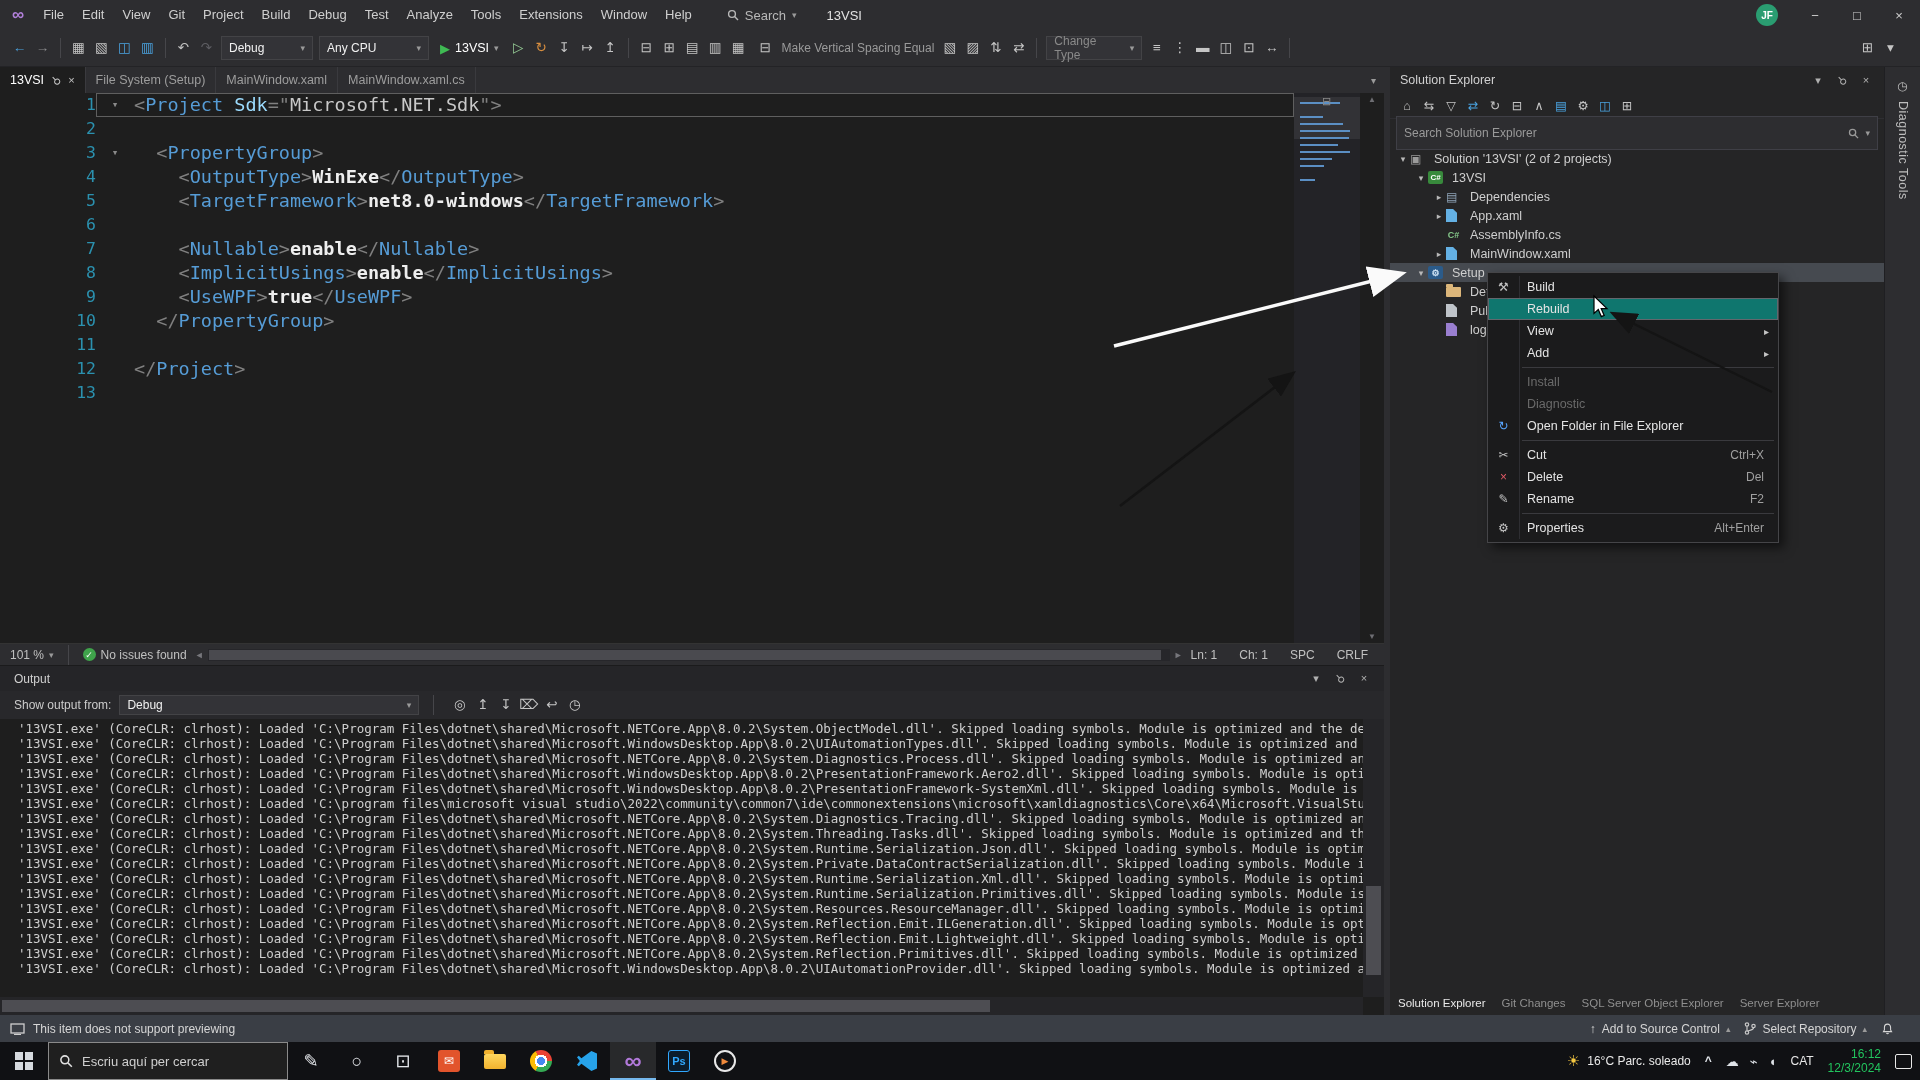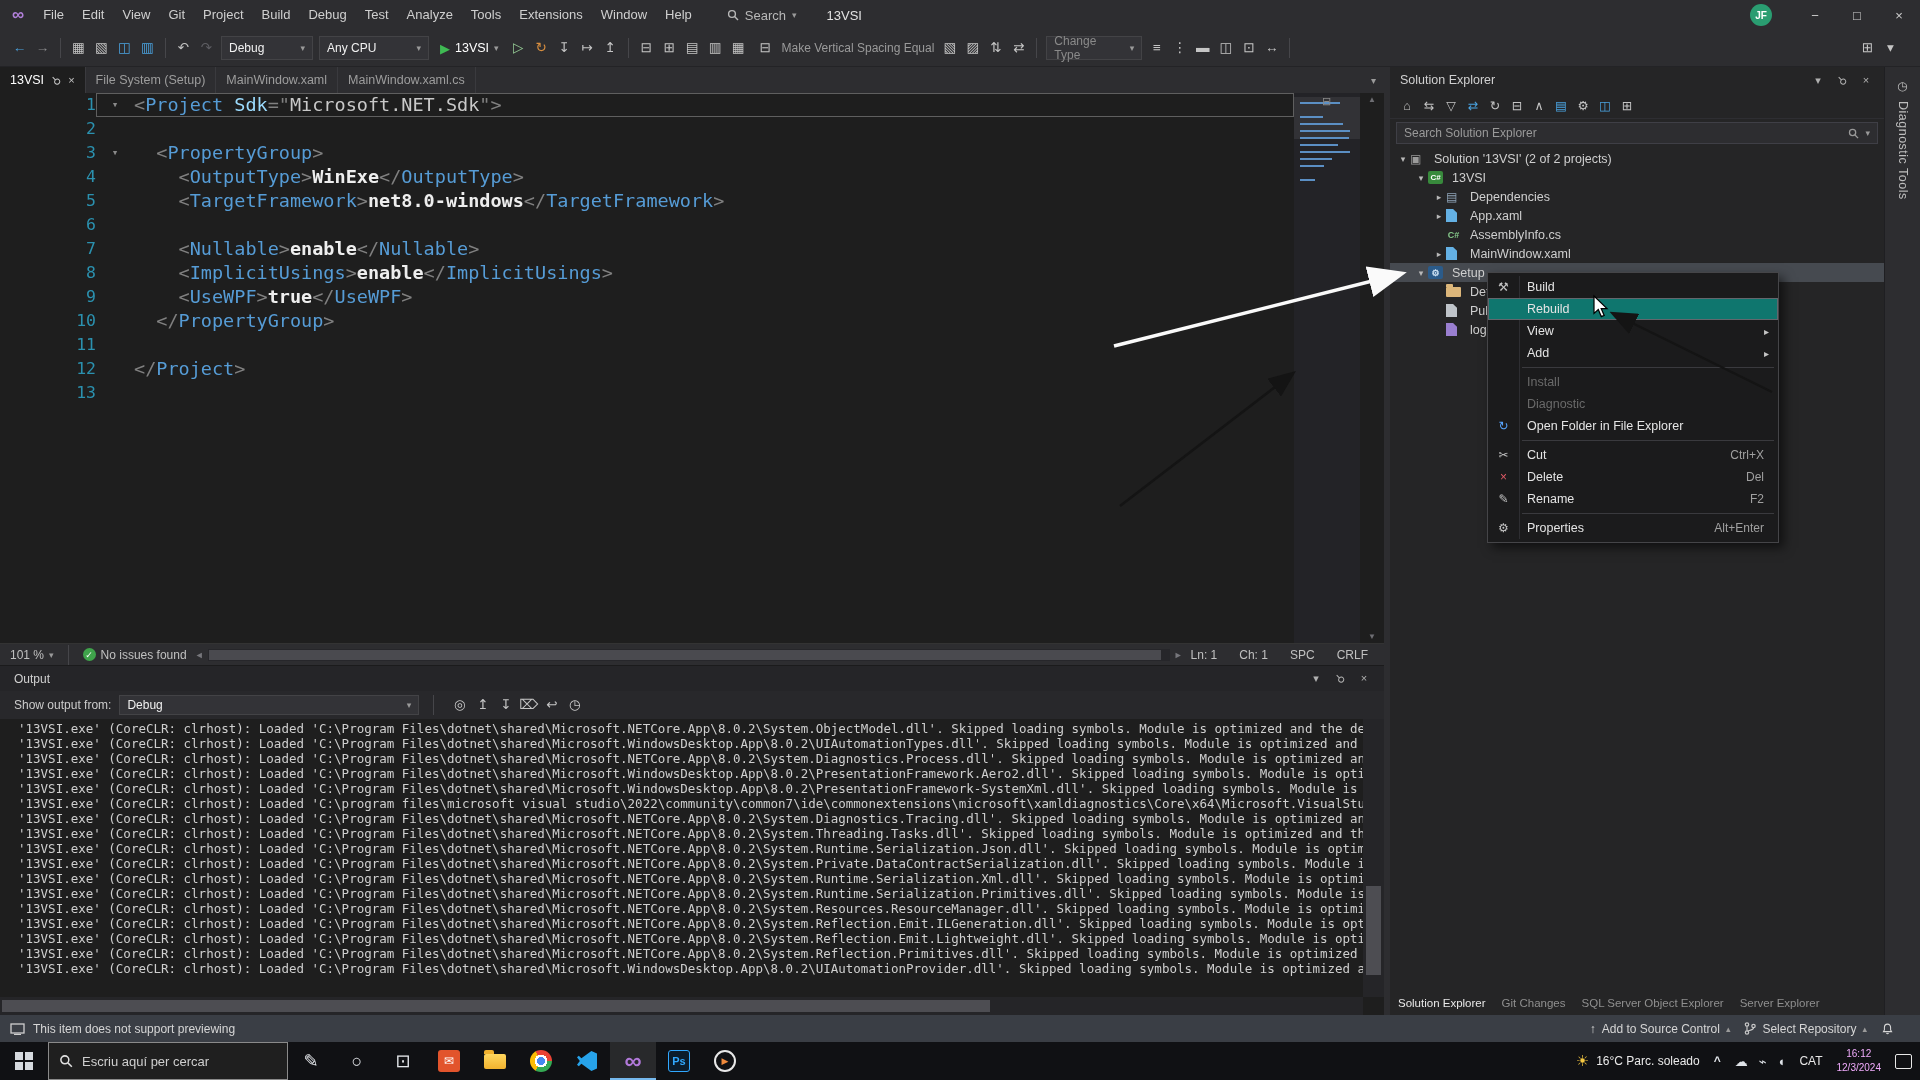--- a/index.html
+++ b/index.html
@@ -7,21 +7,21 @@
   body{position:relative;background:#1e1e1e;font-family:"Liberation Sans",sans-serif;color:#ccc;font-size:13px}
 
   
   #titlebar{position:absolute;left:0;top:0;width:1920px;height:30px;background:#2d2d30;display:flex;align-items:center;z-index:10}
   #vs-logo{color:#b07fd8;font-size:17px;font-weight:bold;padding:0 10px 0 12px}
   #menu-items{display:flex;height:100%}
   .menu-item{font-size:13px;color:#cfcfcf;padding:0 9px;line-height:30px;cursor:default}
   #qsearch{display:flex;align-items:center;gap:6px;color:#b8b8b8;font-size:13px;margin-left:26px}
   #wtitle{margin-left:30px;font-size:13px;color:#e2e2e2}
   #titlebar-right{margin-left:auto;display:flex;align-items:center;height:100%}
-  .avatar{width:22px;height:22px;border-radius:50%;background:#2a9d71;color:#fff;font-size:10px;font-weight:bold;display:flex;align-items:center;justify-content:center;margin-right:22px}
+  .avatar{width:22px;height:22px;border-radius:50%;background:#2a9d71;color:#fff;font-size:10px;font-weight:bold;display:flex;align-items:center;justify-content:center;margin-right:16px}
   .win-btn{width:42px;height:30px;display:flex;align-items:center;justify-content:center;color:#cfcfcf;font-size:13px}
   .caret{font-size:9px;color:#9a9a9a}
 
   
   #toolbar{position:absolute;left:0;top:30px;width:1920px;height:37px;background:#2d2d30;border-bottom:1px solid #232326;display:flex;align-items:center;padding:0 8px}
   .tb-ic{min-width:23px;text-align:center;font-size:13.5px;color:#c5c5c5;line-height:24px}
   .tb-sep{width:1px;height:20px;background:#46464a;margin:0 6px}
   .tb-dd{height:24px;border:1px solid #434346;background:#333337;font-size:12px;display:flex;align-items:center;padding:0 7px;gap:8px;color:#f1f1f1;margin:0 3px}
   .tb-dd.dis{color:#8a8a8a}
   #run-btn{display:flex;align-items:center;gap:5px;margin:0 8px;color:#fff;font-size:12.5px}
@@ -79,21 +79,21 @@
   #ophscroll .thumb{position:absolute;left:2px;top:3px;height:12px;width:988px;background:#4d4d52}
 
   
   #divider-v{position:absolute;left:1384px;top:67px;width:6px;height:948px;background:#2d2d30}
   #sepanel{position:absolute;left:1390px;top:67px;width:494px;height:923px;background:#252526}
   .sehead{height:26px;display:flex;align-items:center;padding-left:10px;font-size:12.5px;color:#d0d0d0}
   .sehead .hicons{margin-left:auto;display:flex;padding-right:6px}
   #se-toolbar{height:26px;display:flex;align-items:center;padding-left:6px;border-bottom:1px solid #2e2e32}
   #se-toolbar .tb-ic{min-width:22px;font-size:12.5px}
   #se-search{height:28px;display:flex;align-items:center;padding:0 6px}
-  #se-search .box{flex:1;height:22px;border:1px solid #3f3f46;background:#2d2d30;display:flex;align-items:center;padding:0 7px;color:#9a9a9a;font-size:12px;gap:6px}
+  #se-search .box{flex:1;height:34px;border:1px solid #3f3f46;background:#2d2d30;display:flex;align-items:center;padding:0 7px;color:#9a9a9a;font-size:12px;gap:6px}
   #se-search .box .right{margin-left:auto;display:flex;align-items:center;gap:6px}
   #se-tree{padding-top:2px}
   .trow{height:19px;display:flex;align-items:center;font-size:12.5px;color:#cfcfcf;white-space:nowrap}
   .trow.selected{background:#464a50}
   .texp{width:14px;text-align:center;color:#b8b8b8;font-size:9px;flex:none}
   .ticn{width:20px;display:flex;align-items:center;justify-content:flex-start;flex:none}
   .tglyph{font-size:12px}
   .badge{display:inline-flex;align-items:center;justify-content:center;width:15px;height:13px;border-radius:2px;font-size:8px;font-weight:bold}
   .badge-cs{background:#388a3c;color:#fff}
   .badge-csfile{background:transparent;color:#85c88a;font-size:9px}
@@ -149,21 +149,21 @@
   .app-chrome{width:22px;height:22px;border-radius:50%;background:radial-gradient(circle at center,#4688f1 0 4px,#fff 4px 6.5px,transparent 6.5px),conic-gradient(from -30deg,#ea4335 0 120deg,#34a853 120deg 240deg,#fbbc05 240deg 360deg)}
   .app-vscode{width:20px;height:20px;background:#27a3ea;clip-path:polygon(72% 0,100% 12%,100% 88%,72% 100%,22% 64%,9% 76%,0 69%,14% 50%,0 31%,9% 24%,22% 36%)}
   .app-vs{color:#b179d9;font-size:24px;font-weight:bold}
   .app-ps{width:22px;height:22px;background:#0b1c2c;border:1.5px solid #31a8ff;border-radius:3px;color:#31a8ff;font-weight:bold;font-size:11px;display:flex;align-items:center;justify-content:center}
   .app-media{width:22px;height:22px;border-radius:50%;border:2px solid #e8e8e8;color:#f08a3c;font-size:9px;display:flex;align-items:center;justify-content:center}
   #tb-tray{margin-left:auto;display:flex;align-items:center;height:100%;gap:14px;padding-right:8px}
   #tb-tray .wx{display:flex;align-items:center;gap:7px;color:#eaeaea;font-size:12px}
   #tb-tray .wx .sun{color:#f5c842;font-size:15px}
   .tray-ic{color:#dfe3e8;font-size:13px}
   .chev{color:#dfe3e8;font-size:12px;font-weight:bold}
-  #clockblk{text-align:center;color:#f0abfc;font-size:10px;line-height:14px}
+  #clockblk{text-align:right;color:#22c55e;font-size:12px;line-height:14px}
   #actioncenter{width:17px;height:15px;border:1.5px solid #e8e8e8;border-radius:2px}
 
   
   #overlay{position:absolute;left:0;top:0;width:1920px;height:1080px;z-index:80;pointer-events:none}
 </style>
 </head>
 <body>
 
 <header id="titlebar">
   <span id="vs-logo">∞</span>

